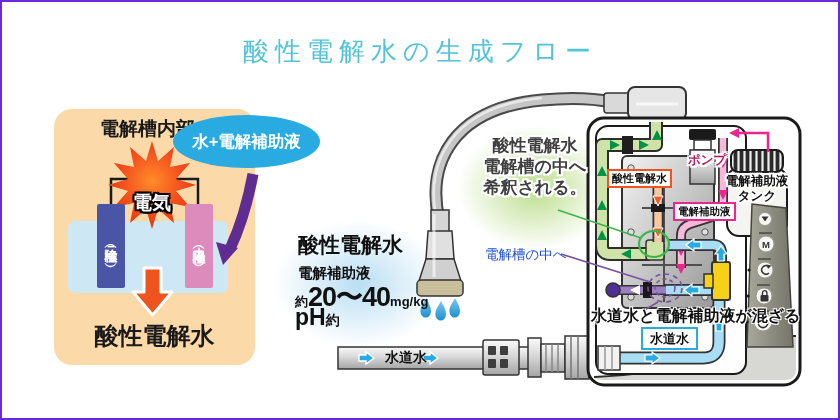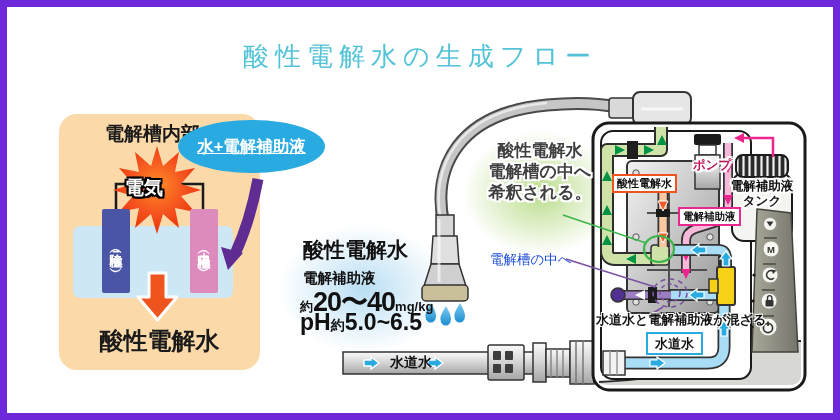--- a/index.html
+++ b/index.html
@@ -1,44 +1,44 @@
 <!DOCTYPE html>
 <html><head>
 <meta charset="utf-8">
 <style>
   html,body{margin:0;padding:0;background:#fff;}
-  .page{position:relative;width:840px;height:420px;background:#fff;border:7px solid #6d28d9;box-sizing:border-box;overflow:hidden;font-family:"Liberation Sans","DejaVu Sans",sans-serif;}
+  .page{position:relative;width:840px;height:420px;background:#fff;border:2px solid #6d28d9;box-sizing:border-box;overflow:hidden;font-family:"Liberation Sans","DejaVu Sans",sans-serif;}
   .abs{position:absolute;}
   .title{left:0;right:0;top:32px;text-align:center;font-family:"Liberation Serif","DejaVu Serif",serif;font-size:26px;letter-spacing:6px;color:#53c3d8;font-weight:500;z-index:3;}
   
   .panel{left:52px;top:107px;width:201px;height:256px;background:#fbd9a8;border-radius:18px;z-index:1;}
   .panel-heading{left:62px;top:114px;font-size:19px;font-weight:bold;color:#1a1a1a;z-index:3;margin-left:36px;}
   .water{left:66px;top:219px;width:160px;height:72px;background:#cde7f5;border-radius:7px;z-index:1;}
   .electrode{top:202px;width:28px;height:84px;display:flex;align-items:center;justify-content:center;writing-mode:vertical-rl;text-orientation:upright;color:#fff;font-size:13px;font-weight:bold;z-index:3;border-radius:2px;line-height:1;}
   .cathode{left:95px;background:#4a55a5;}
   .anode{left:183px;background:#dd8abd;}
-  .bubble{left:171px;top:113px;width:147px;height:53px;background:#29abe2;border-radius:50%;display:flex;align-items:center;justify-content:center;color:#fff;font-size:16.5px;font-weight:bold;z-index:3;text-decoration:underline;}
-  .elec-text{left:118px;top:168px;width:64px;font-size:19px;font-weight:bold;color:#fff;z-index:3;
+  .bubble{left:171px;top:113px;width:147px;height:53px;background:#29abe2;border-radius:50%;display:flex;align-items:center;justify-content:center;color:#fff;font-size:16.5px;font-weight:bold;z-index:3;}
+  .elec-text{left:118px;top:188px;width:64px;text-align:center;font-size:19px;font-weight:bold;color:#fff;z-index:3;
     text-shadow:-2px -2px 0 #000,2px -2px 0 #000,-2px 2px 0 #000,2px 2px 0 #000,0 -2px 0 #000,0 2px 0 #000,-2px 0 0 #000,2px 0 0 #000;}
   .panel-output{left:52px;top:318px;width:201px;text-align:center;font-size:24px;font-weight:bold;color:#1a1a1a;z-index:3;}
   
   .glow-blue{left:272px;top:218px;width:170px;height:128px;background:radial-gradient(closest-side,rgba(168,214,240,.8),rgba(168,214,240,0));z-index:1;}
   .glow-green{left:456px;top:124px;width:154px;height:124px;background:radial-gradient(closest-side,rgba(141,198,63,.6),rgba(141,198,63,0));z-index:1;}
   .spec1{left:296px;top:229px;font-size:21px;font-weight:bold;color:#111;z-index:3;}
   .spec2{left:296px;top:262px;font-size:14.5px;font-weight:bold;color:#111;z-index:3;}
   .spec3{left:293px;top:277px;z-index:3;display:flex;align-items:baseline;color:#111;font-weight:bold;}
   .spec3 .small{font-size:13px;}
   .spec3 .big{font-size:27px;letter-spacing:-1px;}
   .spec4{left:293px;top:302px;z-index:3;display:flex;align-items:baseline;color:#111;font-weight:bold;justify-content:center;}
   .spec4 .big{font-size:23px;}
   .spec4 .small{font-size:14px;}
   .dilution{left:458px;top:133px;width:150px;text-align:center;z-index:3;font-size:17px;font-weight:bold;color:#3f3f3f;line-height:21px;
     text-shadow:-2px -2px 0 #fff,2px -2px 0 #fff,-2px 2px 0 #fff,2px 2px 0 #fff,0 -2px 0 #fff,0 2px 0 #fff,-2px 0 0 #fff,2px 0 0 #fff;}
   .into-cell{left:483px;top:244px;font-size:13.5px;color:#1d4ed8;z-index:3;}
-  .mixing{left:589px;top:304px;font-size:13px;font-weight:bold;color:#111;z-index:4;
+  .mixing{left:589px;top:304px;font-size:16px;font-weight:bold;color:#111;z-index:4;
     text-shadow:-1px -1px 0 #fff,1px -1px 0 #fff,-1px 1px 0 #fff,1px 1px 0 #fff;}
   .boxed{background:#fff;font-weight:bold;color:#111;z-index:4;line-height:1;}
   .tap-box{left:639px;top:325px;border:2px solid #29abe2;font-size:13px;padding:3px 7px;}
   .acid-box{left:605px;top:167px;border:2px solid #f0541e;font-size:11px;padding:2px 3px;}
   .elyte-box{left:671px;top:200px;border:2px solid #ec268f;font-size:10.5px;padding:2px 3px;}
   .pipe-label{left:383px;top:347px;font-size:14px;font-weight:bold;color:#111;z-index:4;}
   .outline-w{text-shadow:-2px -2px 0 #fff,2px -2px 0 #fff,-2px 2px 0 #fff,2px 2px 0 #fff,0 -2px 0 #fff,0 2px 0 #fff,-2px 0 0 #fff,2px 0 0 #fff;}
   .pump-label{left:679px;top:150px;font-size:12.5px;font-weight:bold;color:#be185d;z-index:4;margin-left:7px;}
   .tank-label{left:722px;top:172px;width:66px;text-align:center;font-size:12.5px;font-weight:bold;color:#111;z-index:4;line-height:15px;}
   svg.layer{left:0;top:0;z-index:2;}
@@ -282,21 +282,20 @@
   <div class="abs spec1">酸性電解水</div>
   <div class="abs spec2">電解補助液</div>
   <div class="abs spec3">
     <span class="small">約</span>
     <span class="big">20〜40</span>
     <span class="small">mg/kg</span>
   </div>
   <div class="abs spec4">
     <span class="big">pH</span>
     <span class="small">約</span>
-    <span class="big">5.0~6.5</span>
   </div>
 
   <div class="abs dilution">
     <span style="display:block">酸性電解水</span>
     <span style="display:block">電解槽の中へ</span>
     <span style="display:block">希釈される。</span>
   </div>
   <div class="abs into-cell">電解槽の中へ</div>
   <div class="abs mixing">水道水と電解補助液が混ざる</div>
   <div class="abs boxed tap-box">水道水</div>

